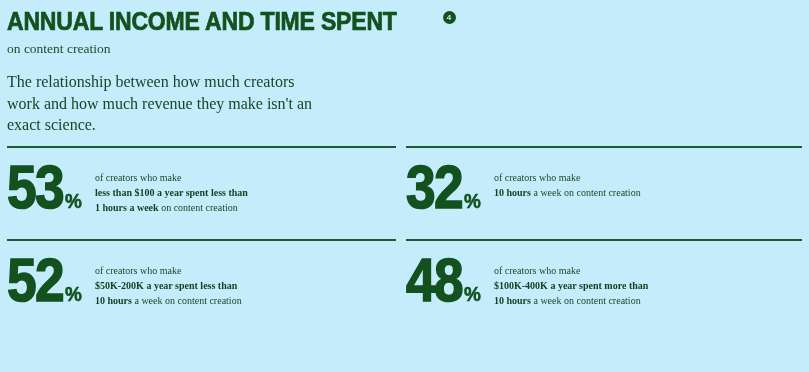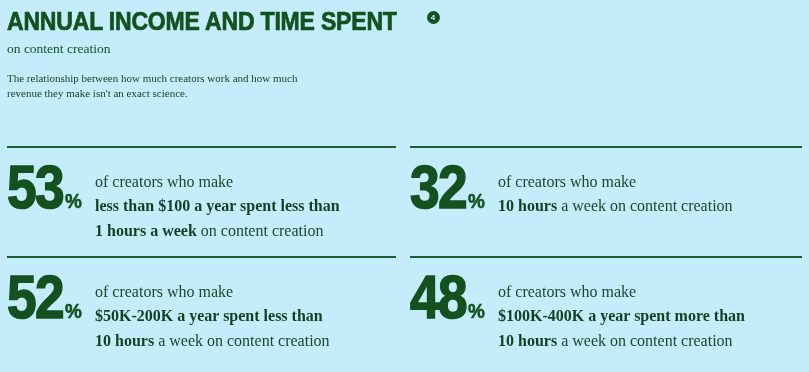--- a/index.html
+++ b/index.html
@@ -23,21 +23,21 @@
     padding: 0 7px;
   }
 
   
   .header {
     padding-top: 9px;
   }
   .headline-row {
     display: flex;
     align-items: flex-start;
-    gap: 2px;
+    gap: 18px;
   }
   .headline {
     font-family: "Liberation Sans Narrow", "Liberation Sans", sans-serif;
     font-weight: 700;
     font-size: 25px;
     line-height: 1.0;
     letter-spacing: -0.2px;
     color: #13511f;
     text-transform: uppercase;
     transform: scaleX(0.92);
@@ -67,36 +67,37 @@
     margin-top: 7px;
     font-family: "Liberation Serif", serif;
     font-size: 13.5px;
     color: #174f2a;
     line-height: 1.2;
   }
 
   .lede {
     margin-top: 14px;
     font-family: "Liberation Serif", serif;
-    font-size: 11px;
+    font-size: 16px;
     line-height: 1.35;
     color: #19442a;
     max-width: 320px;
   }
 
   
   .grid {
     position: absolute;
     left: 7px;
     right: 7px;
     top: 146px;
     display: grid;
     grid-template-columns: 389px 1fr;
     column-gap: 14px;
     row-gap: 0;
+    gap: 10px;
   }
 
   .cell {
     padding-top: 0;
   }
   .cell.row2 {
     padding-top: 13px;
   }
 
   .rule {
@@ -134,21 +135,21 @@
     font-weight: 700;
     font-size: 21px;
     line-height: 1;
     margin-left: -8px;
     transform: scaleX(0.9);
     -webkit-text-stroke: 0.6px #13511f;
   }
 
   .stat-text {
     font-family: "Liberation Serif", serif;
-    font-size: 16px;
+    font-size: 10px;
     line-height: 1.52;
     color: #17492a;
     padding-top: 4px;
   }
   .stat-text .ln {
     display: block;
     white-space: nowrap;
   }
   .stat-text b {
     font-weight: 700;

